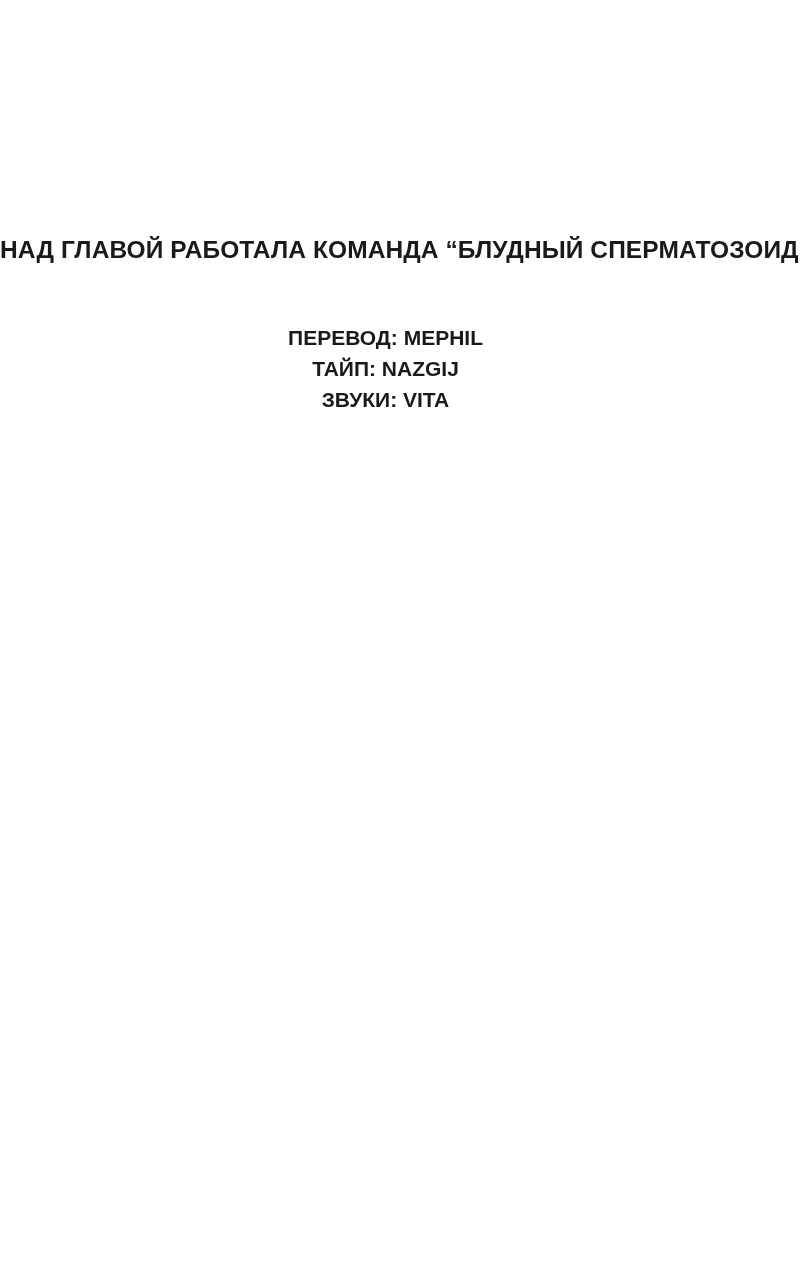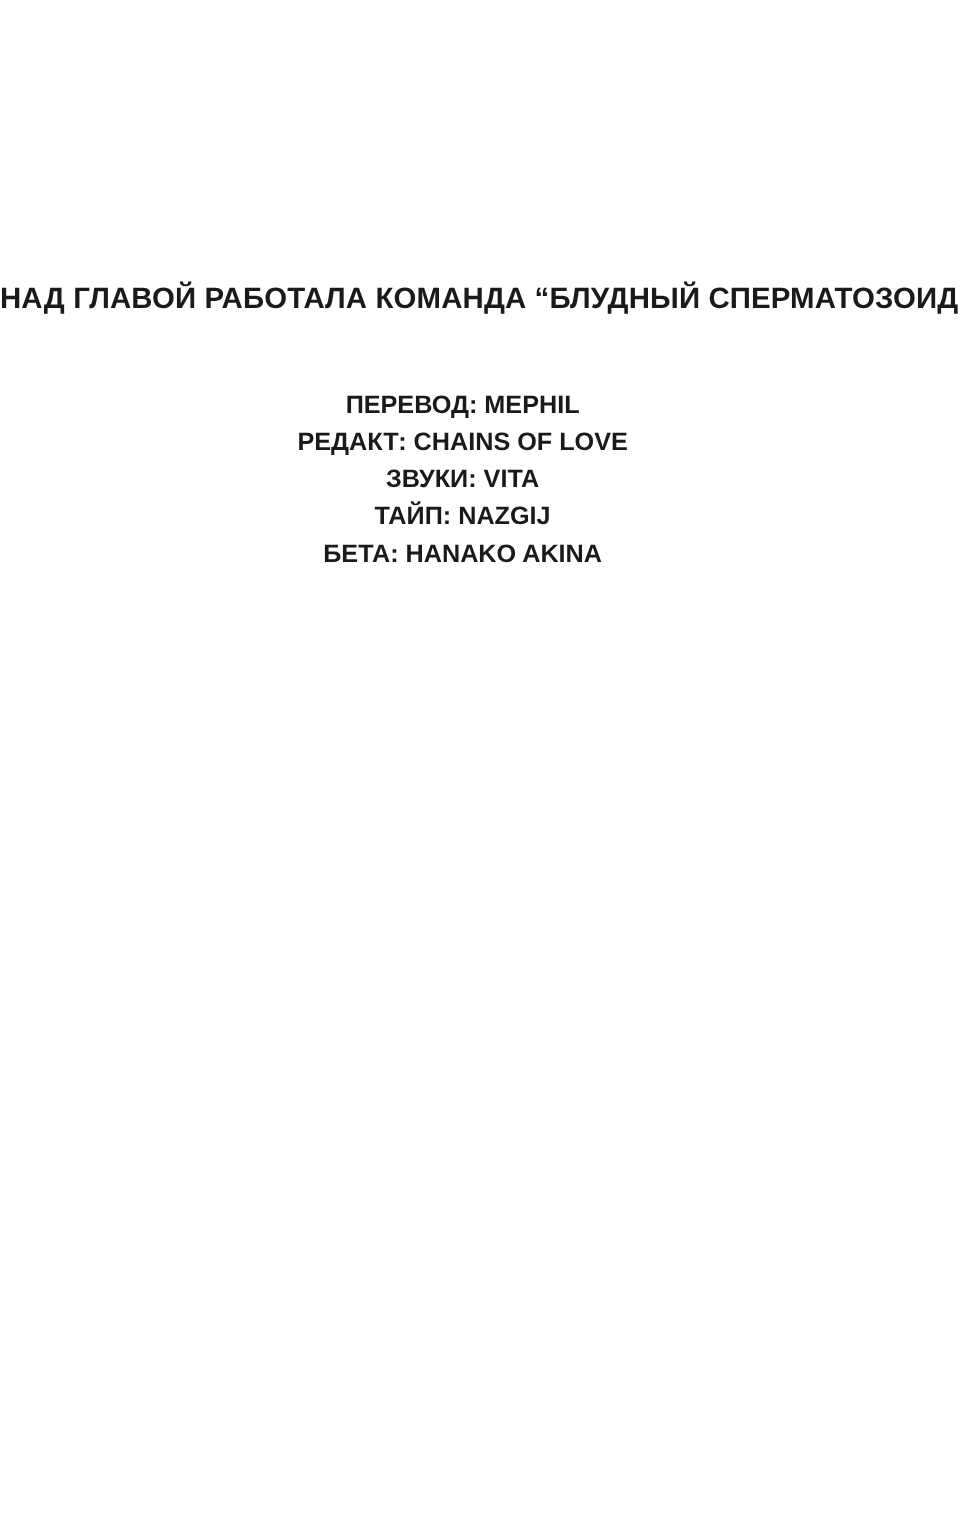--- a/index.html
+++ b/index.html
@@ -49,19 +49,17 @@
 </style>
 </head>
 <body>
 
 <div class="page">
 
   <div class="credits-headline">НАД ГЛАВОЙ РАБОТАЛА КОМАНДА  “БЛУДНЫЙ СПЕРМАТОЗОИД”.</div>
 
   <div class="credits-list">
     <div class="credit-line">ПЕРЕВОД: MEPHIL</div>
-    <div class="credit-line">РЕДАКТ: CHAINS OF LOVE</div>
+    <div class="credit-line">ТАЙП: NAZGIJ</div>
     <div class="credit-line">ЗВУКИ: VITA</div>
-    <div class="credit-line">ТАЙП: NAZGIJ</div>
-    <div class="credit-line">БЕТА: HANAKO AKINA</div>
   </div>
 
 </div>
 
 </body></html>

